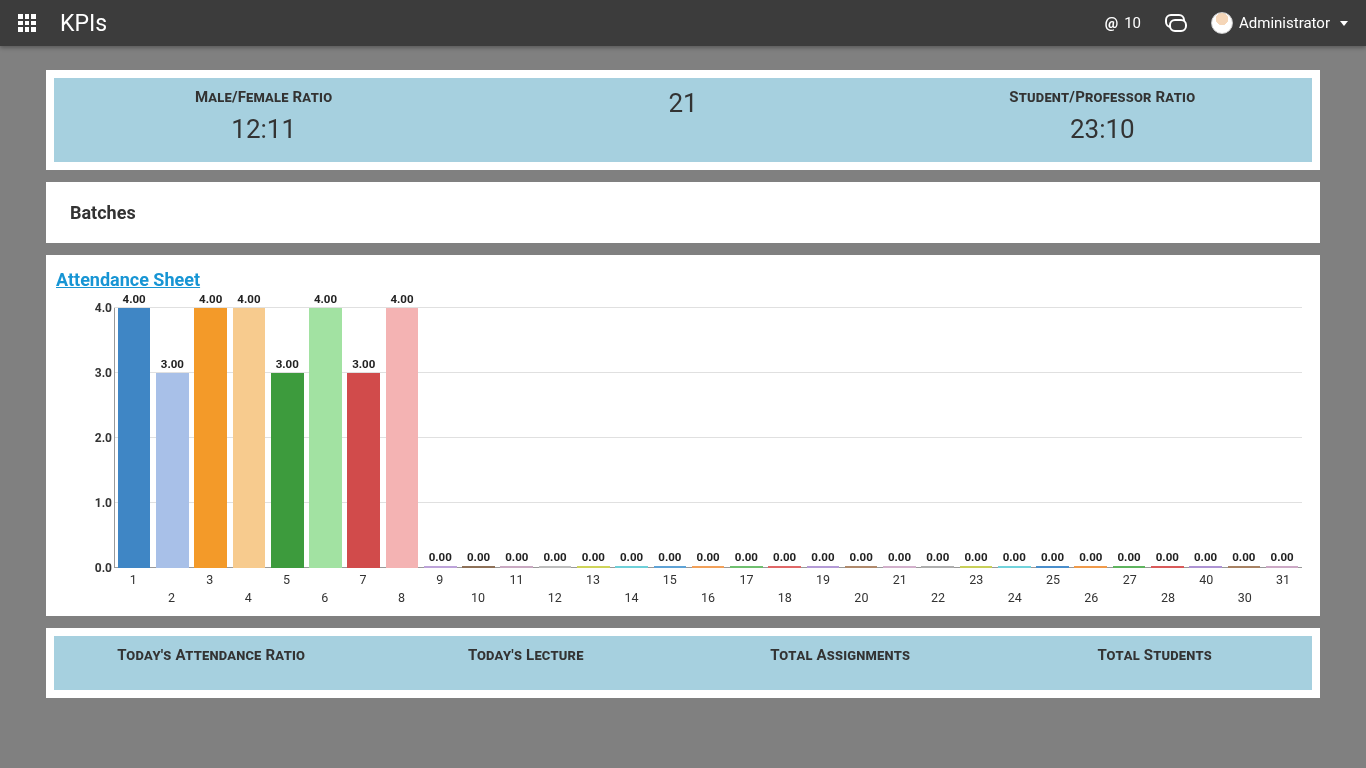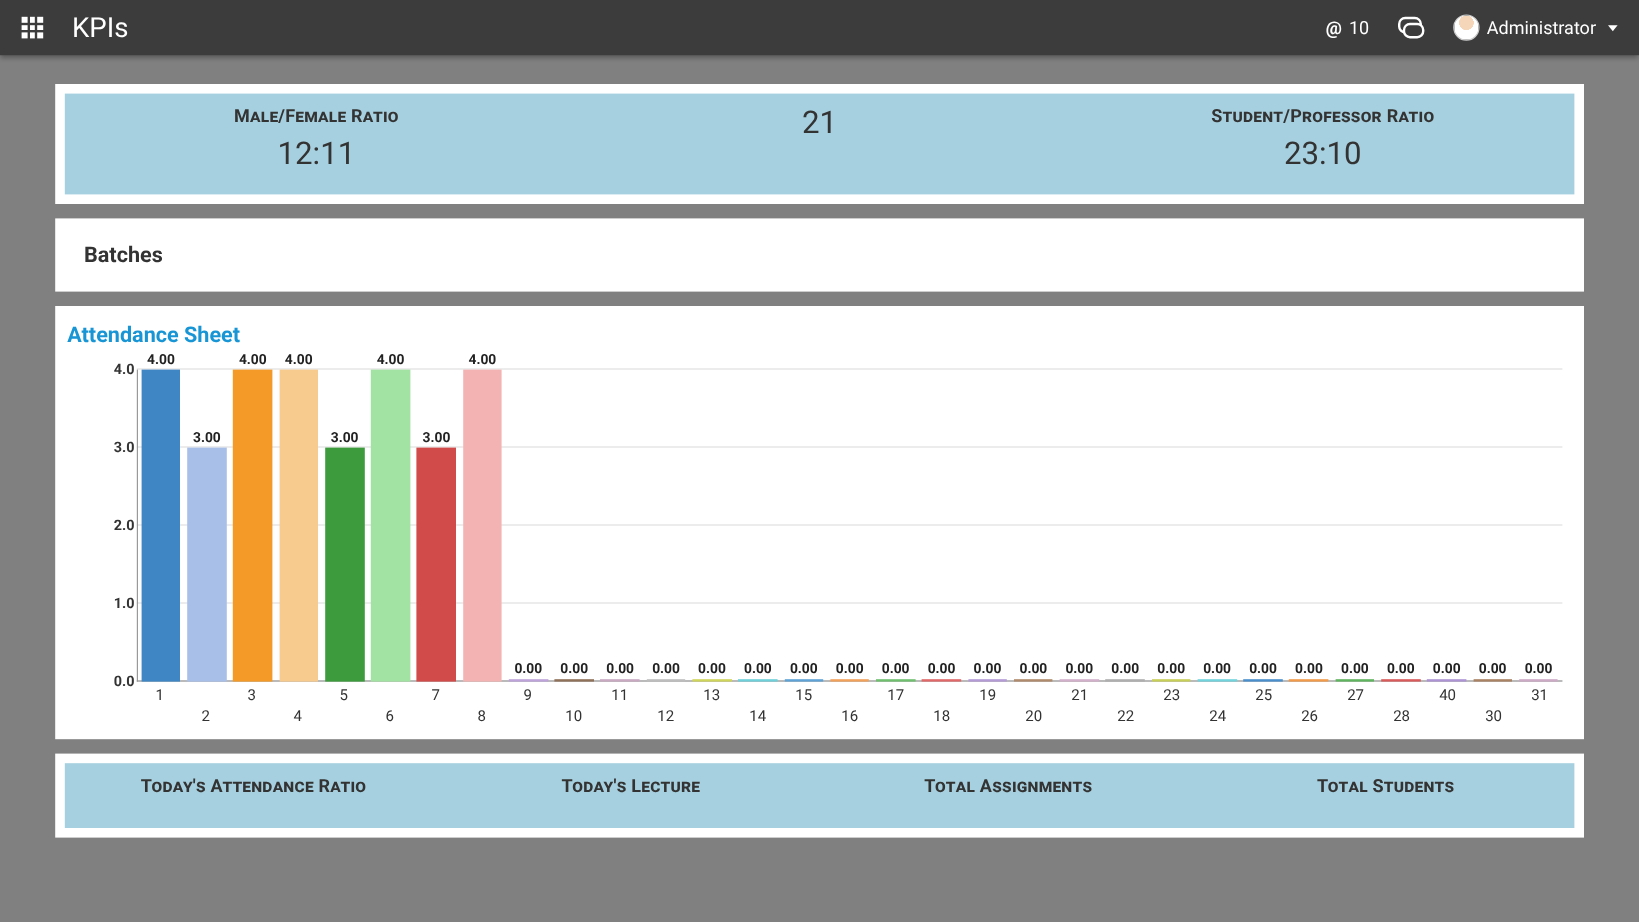--- a/index.html
+++ b/index.html
@@ -90,21 +90,21 @@
     position: relative;
     border-bottom: 1px solid #bbb;
     padding: 6px 24px 6px 2px;
     font-size: 15px;
     color: #333;
     cursor: pointer;
   }
   .batches-select .tri { position:absolute; right:4px; top:50%; transform:translateY(-50%); width:0;height:0;border-left:5px solid transparent;border-right:5px solid transparent;border-top:6px solid #888; }
 
   
-  .chart-title { color: #1795d4; font-size: 18px; font-weight: 700; padding: 6px 0 18px 2px; }
+  .chart-title { color: #1795d4; font-size: 18px; font-weight: 700; padding: 6px 0 18px 2px; text-decoration: underline; }
   .chart-area {
     position: relative;
     height: 260px;
     margin-left: 60px;
     margin-right: 10px;
   }
   .chart-grid {
     position: absolute; inset: 0;
   }
   .grid-line { position:absolute; left:0; right:0; border-top:1px solid #e0e0e0; }

